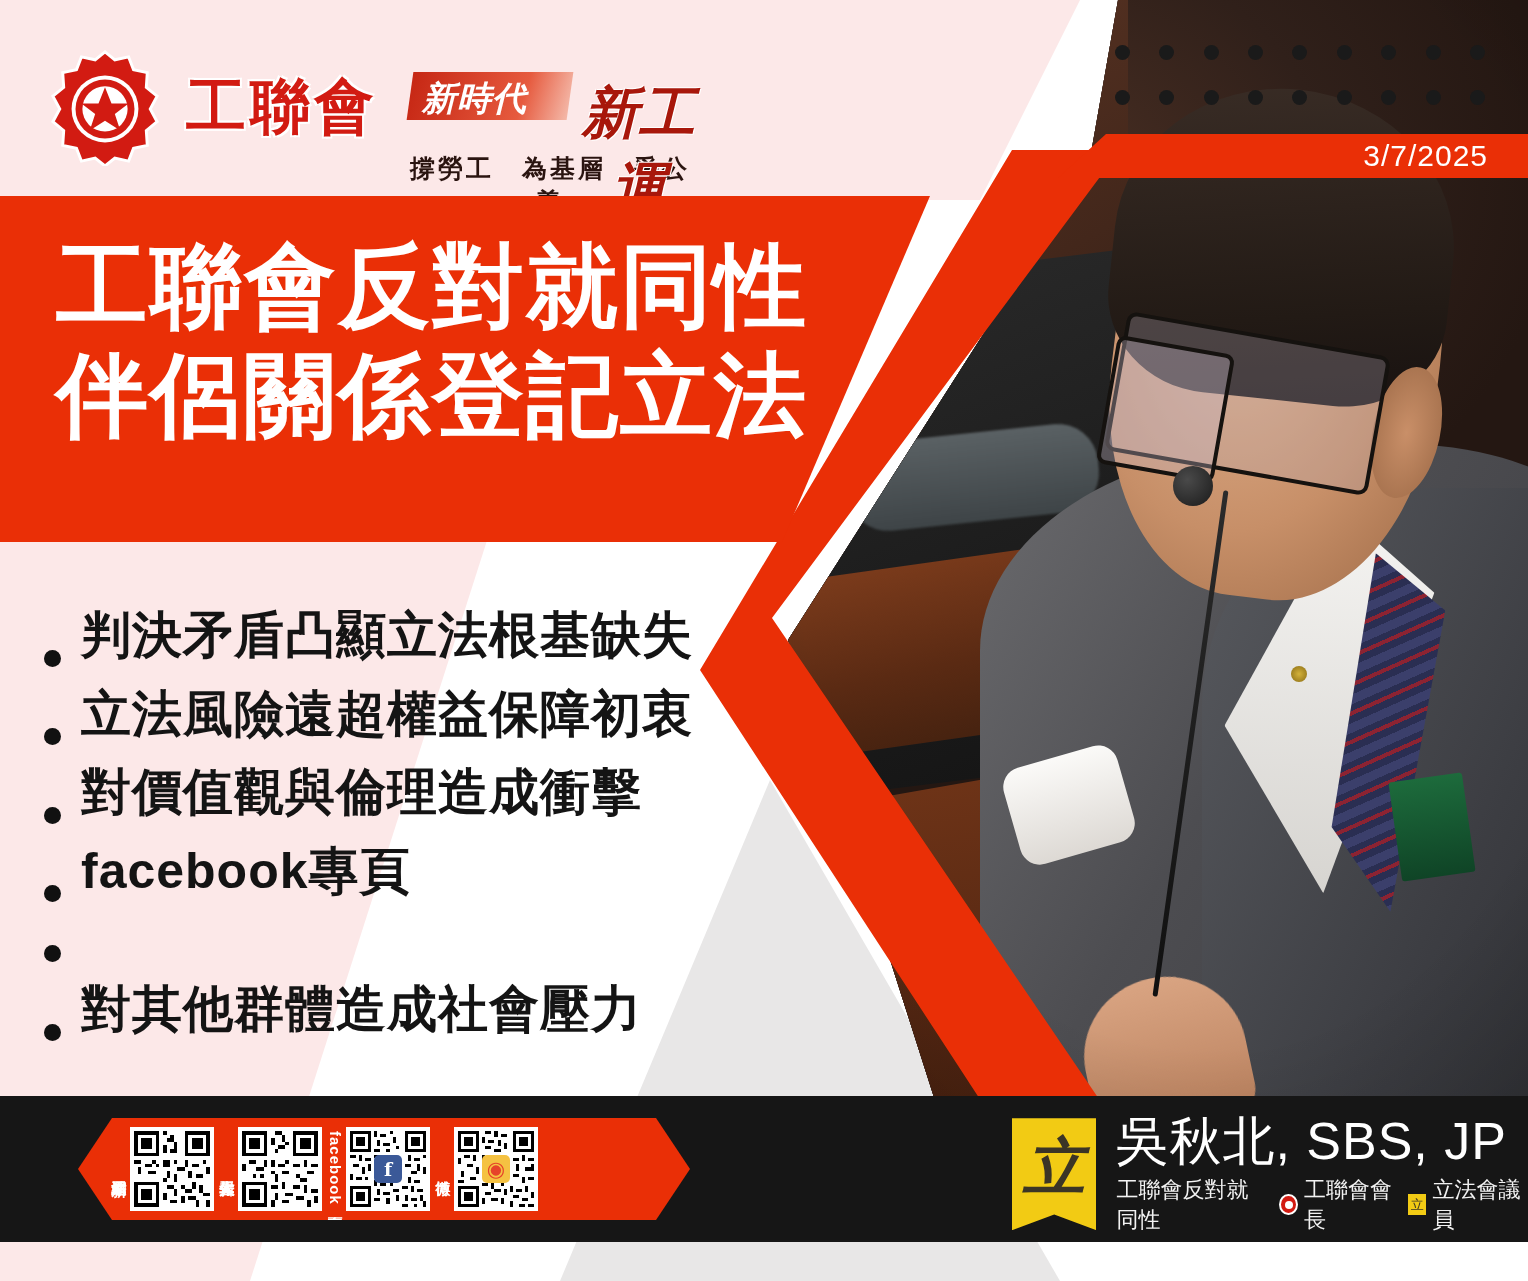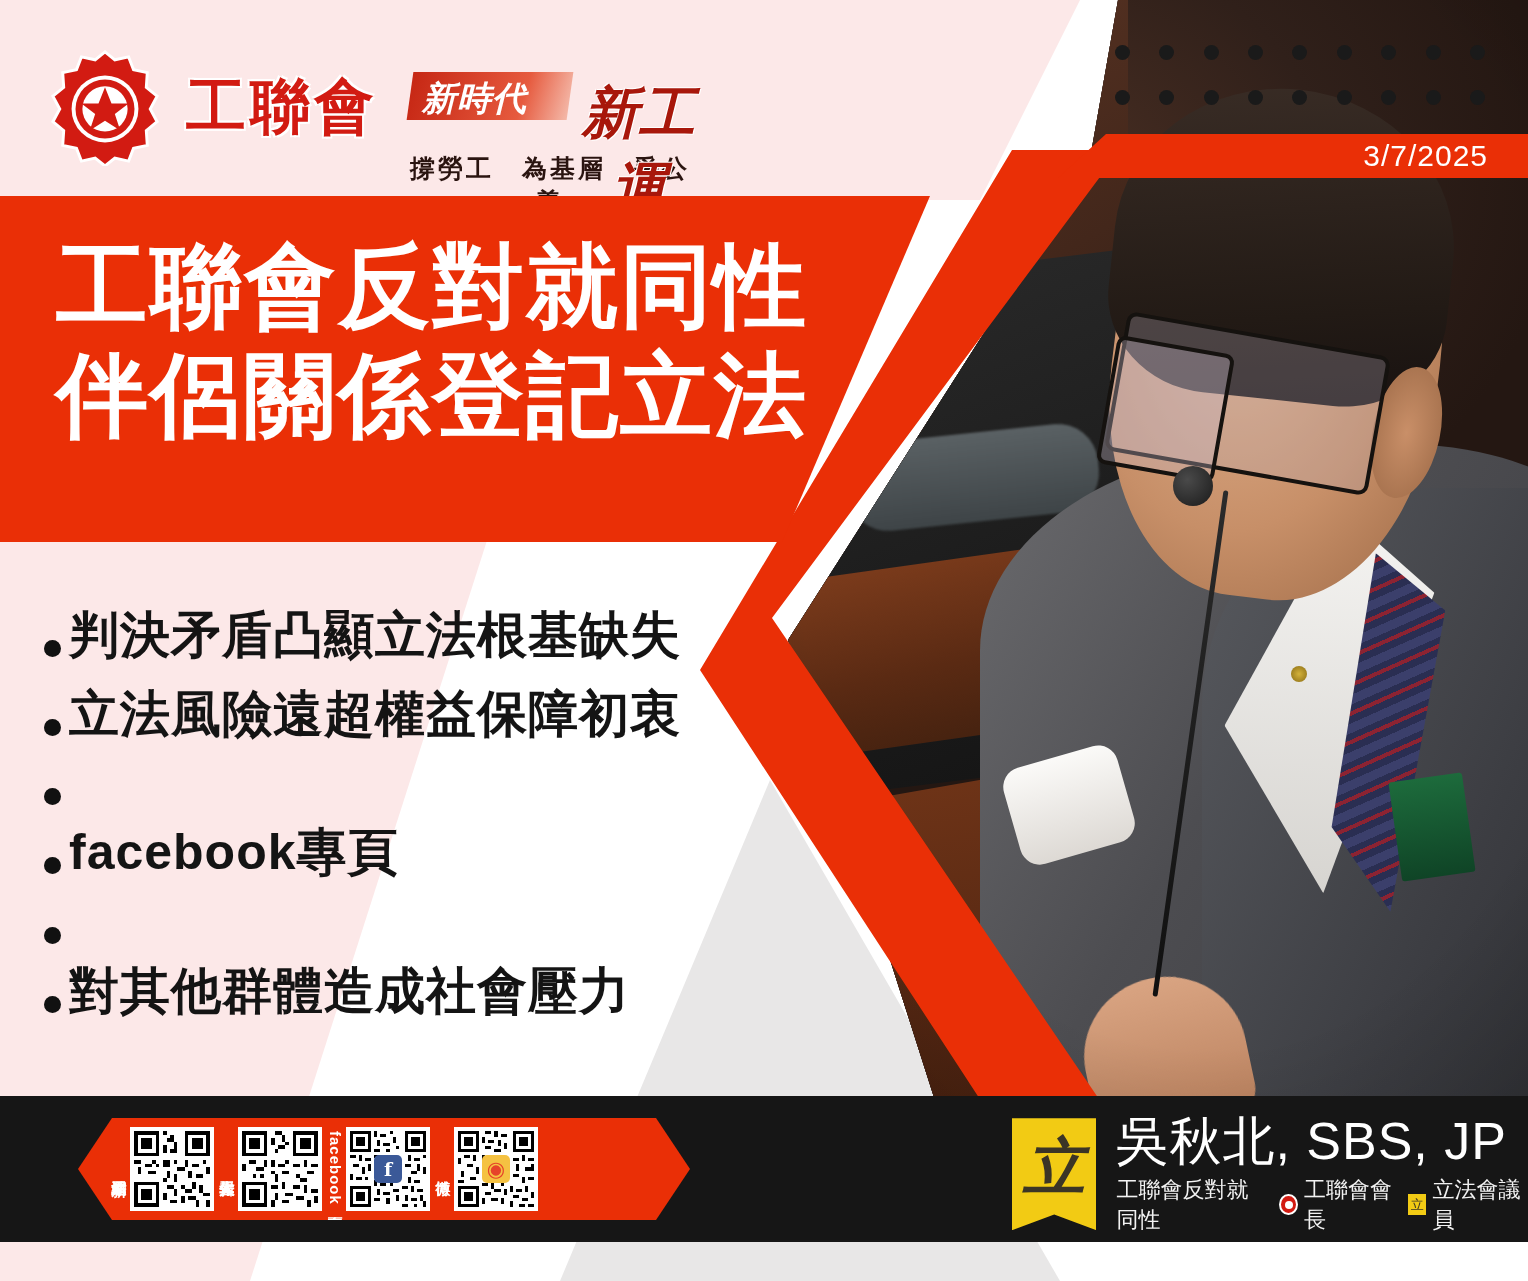--- a/index.html
+++ b/index.html
@@ -165,21 +165,21 @@
     transform:skewX(-8deg);}
   .slog-a{position:absolute;left:22px;top:18px;color:#fff;font-size:34px;font-weight:700;
     font-style:italic;letter-spacing:1px;font-family:Liberation Mono, monospace;}
   .slog-b{position:absolute;left:178px;top:18px;color:#A8170B;font-size:56px;font-weight:700;
     font-style:italic;letter-spacing:1px;font-family:"DejaVu Serif",serif;
     text-shadow:1px 1px 0 #fff,-1px -1px 0 #fff;}
   .slogan-sub{font-size:25px;font-weight:700;color:#2a1410;letter-spacing:3px;margin-top:16px;}
 
   
   .bullets{position:absolute;left:44px;top:604px;width:760px;}
-  .bullet{display:flex;align-items:center;gap:8px;margin-bottom:16px;}
+  .bullet{display:flex;align-items:flex-end;gap:20px;margin-bottom:16px;}
   .bullet .bdot{width:17px;height:17px;border-radius:50%;background:#111;
     margin-top:27px;flex:0 0 auto;}
   .bullet .btxt{font-size:50px;font-weight:700;color:#141414;line-height:1.25;
     letter-spacing:1px;white-space:nowrap;}
 
   
   .blackbar{position:absolute;left:0;top:1096px;width:1528px;height:146px;background:#161616;}
   .qr-band{
     position:absolute;left:78px;top:1118px;width:612px;height:102px;background:#EA2F06;
     clip-path:polygon(34px 0,578px 0,612px 51px,578px 102px,34px 102px,0 51px);
@@ -316,20 +316,21 @@
     <div class="bullet">
       <span class="bdot"></span>
       <span class="btxt">判決矛盾凸顯立法根基缺失</span>
     </div>
     <div class="bullet">
       <span class="bdot"></span>
       <span class="btxt">立法風險遠超權益保障初衷</span>
     </div>
     <div class="bullet">
       <span class="bdot"></span>
+      <span class="btxt">對價值觀與倫理造成衝擊</span>
     </div>
     <div class="bullet">
       <span class="bdot"></span>
       <span class="btxt">facebook專頁</span>
     </div>
     <div class="bullet">
       <span class="bdot"></span>
     </div>
     <div class="bullet">
       <span class="bdot"></span>

